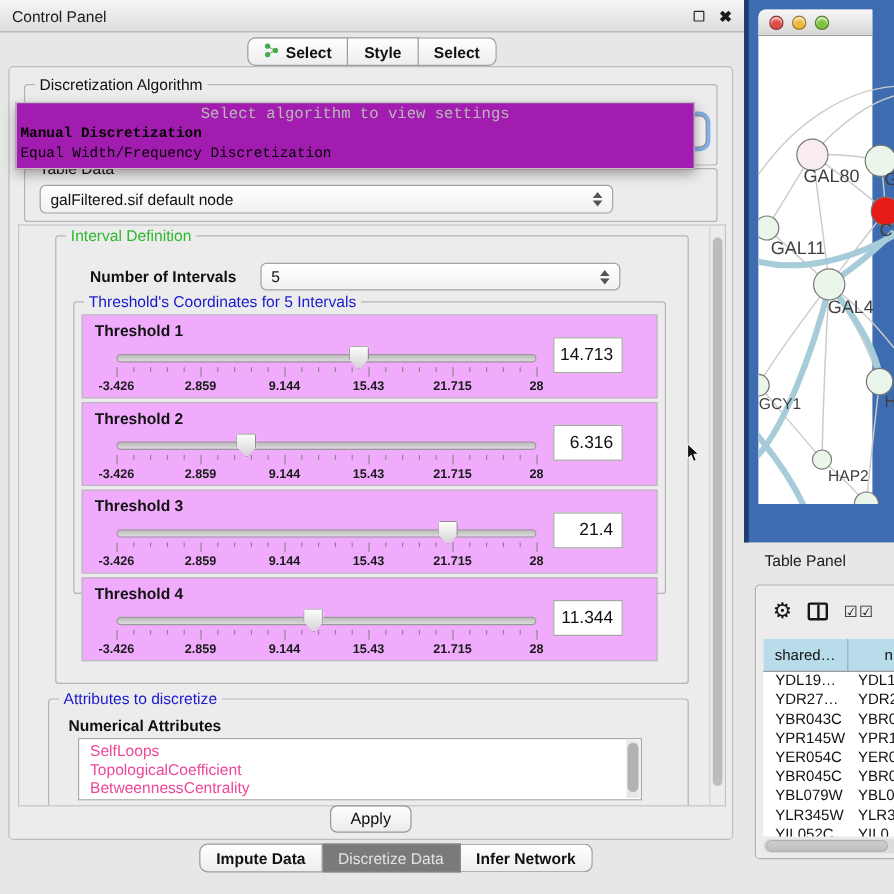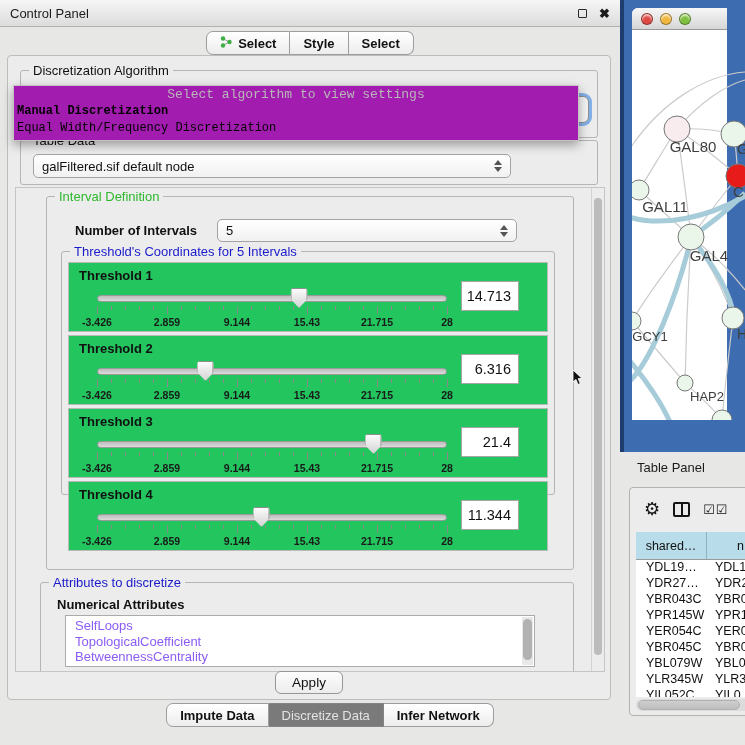--- a/index.html
+++ b/index.html
@@ -49,38 +49,38 @@
   .popup-option { height:17px; line-height:17px; padding-left:3px; font-size:12px; color:#000; }
   .popup-option.bold { font-weight:bold; }
 
   .inner-panel { position:absolute; left:7px; top:131px; width:590px; height:485px;
     border:1px solid #c5c5c5; background:#ececec; overflow:hidden; }
   .v-scrollbar { position:absolute; right:0; top:0; bottom:0; width:13px; border-left:1px solid #d2d2d2; }
   .v-scrollbar .thumb { position:absolute; left:2px; right:2px; top:10px; bottom:16px;
     background:#bcbcbc; border-radius:6px; }
 
   .num-intervals-label { position:absolute; left:28px; top:26px; font-weight:bold; }
-  .threshold-panel { position:relative; height:70px; border:1px solid #b9b9b9; background:#22c55e; margin:0 6px 3px 6px; }
+  .threshold-panel { position:relative; height:70px; border:1px solid #b9b9b9; background:#f0abfc; margin:0 6px 3px 6px; }
   .th-label { position:absolute; left:10px; top:5px; font-weight:bold; font-size:13px; }
   .slider-area { position:absolute; left:28px; right:100px; top:24px; height:42px; }
   .slider-track { position:absolute; left:0; right:0; top:8px; height:7px; border-radius:4px;
     background:linear-gradient(#bdbdbd,#dadada); border:1px solid #9a9a9a; }
   .slider-thumb { position:absolute; top:1px; width:17px; height:20px; transform:translateX(-50%);
     background:linear-gradient(#fefefe,#d2d2d2); box-shadow:inset 0 0 0 1px #8d8d8d;
     clip-path:polygon(10% 0,90% 0,100% 14%,100% 55%,50% 100%,0 55%,0 14%); }
   .tick { position:absolute; top:19px; width:1px; height:4px; background:#8a8a8a; }
   .tick.major { height:8px; }
   .tick-label { position:absolute; top:29px; transform:translateX(-50%); font-size:10.5px; font-weight:bold; color:#1a1a1a; white-space:nowrap; }
   .value-box { position:absolute; right:28px; top:18px; width:58px; height:30px; background:#fff;
     border:1px solid #a6a6a6; font-size:14.5px; text-align:right; padding:6px 7px 0 0; }
 
   .attr-label { position:absolute; left:16px; top:14px; font-weight:bold; }
   .attr-list { position:absolute; left:24px; top:32px; width:470px; height:52px; background:#fff;
     border:1px solid #ababab; overflow:hidden; padding:2px 0 0 9px; }
-  .attr-item { font-size:13px; line-height:15.5px; color:#8b5cf6; }
+  .attr-item { font-size:13px; line-height:15.5px; color:#ec4899; }
   .list-scrollbar { position:absolute; right:1px; top:1px; bottom:1px; width:11px; background:#e8e8e8; }
   .list-scrollbar .thumb { position:absolute; left:1px; right:1px; top:2px; bottom:5px; background:#b2b2b2; border-radius:5px; }
 
   .apply-btn { position:absolute; left:50%; transform:translateX(-50%); top:615px; width:68px; height:23px;
     background:linear-gradient(#fdfdfd,#ececec); border:1px solid #979797; border-radius:6px;
     font-size:13.5px; text-align:center; line-height:21px; }
 
   
   .network-frame { position:absolute; left:620px; top:0; width:125px; height:452px;
     background:#3e6cb0; border-left:4px solid #1e3c6e; }

